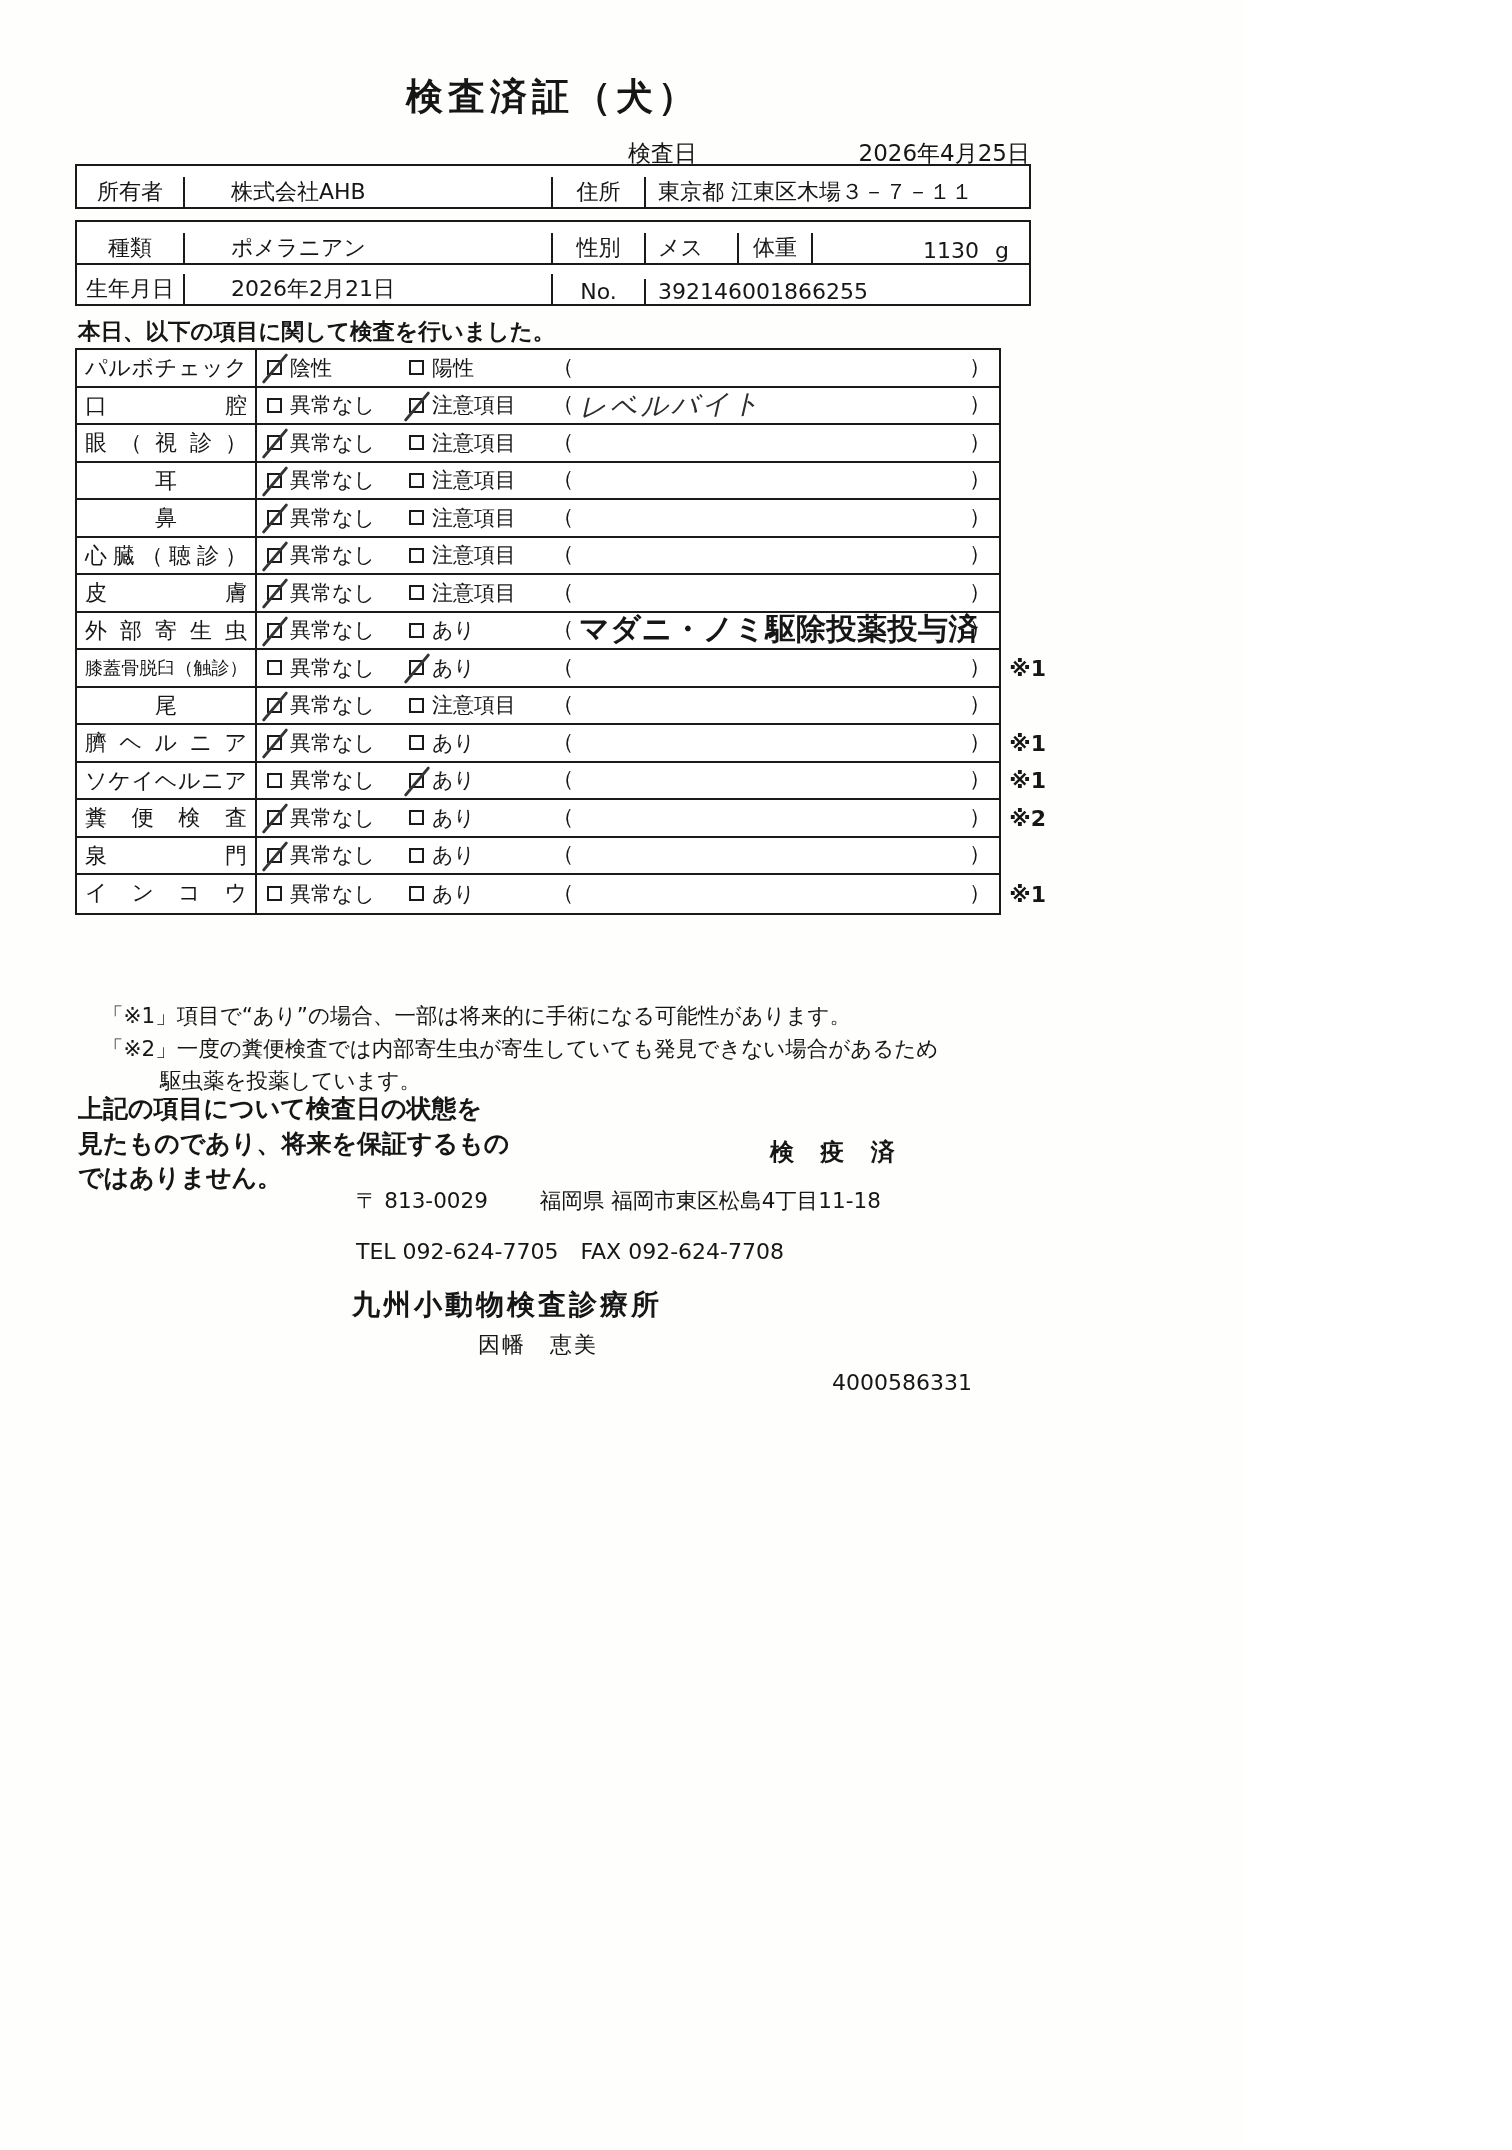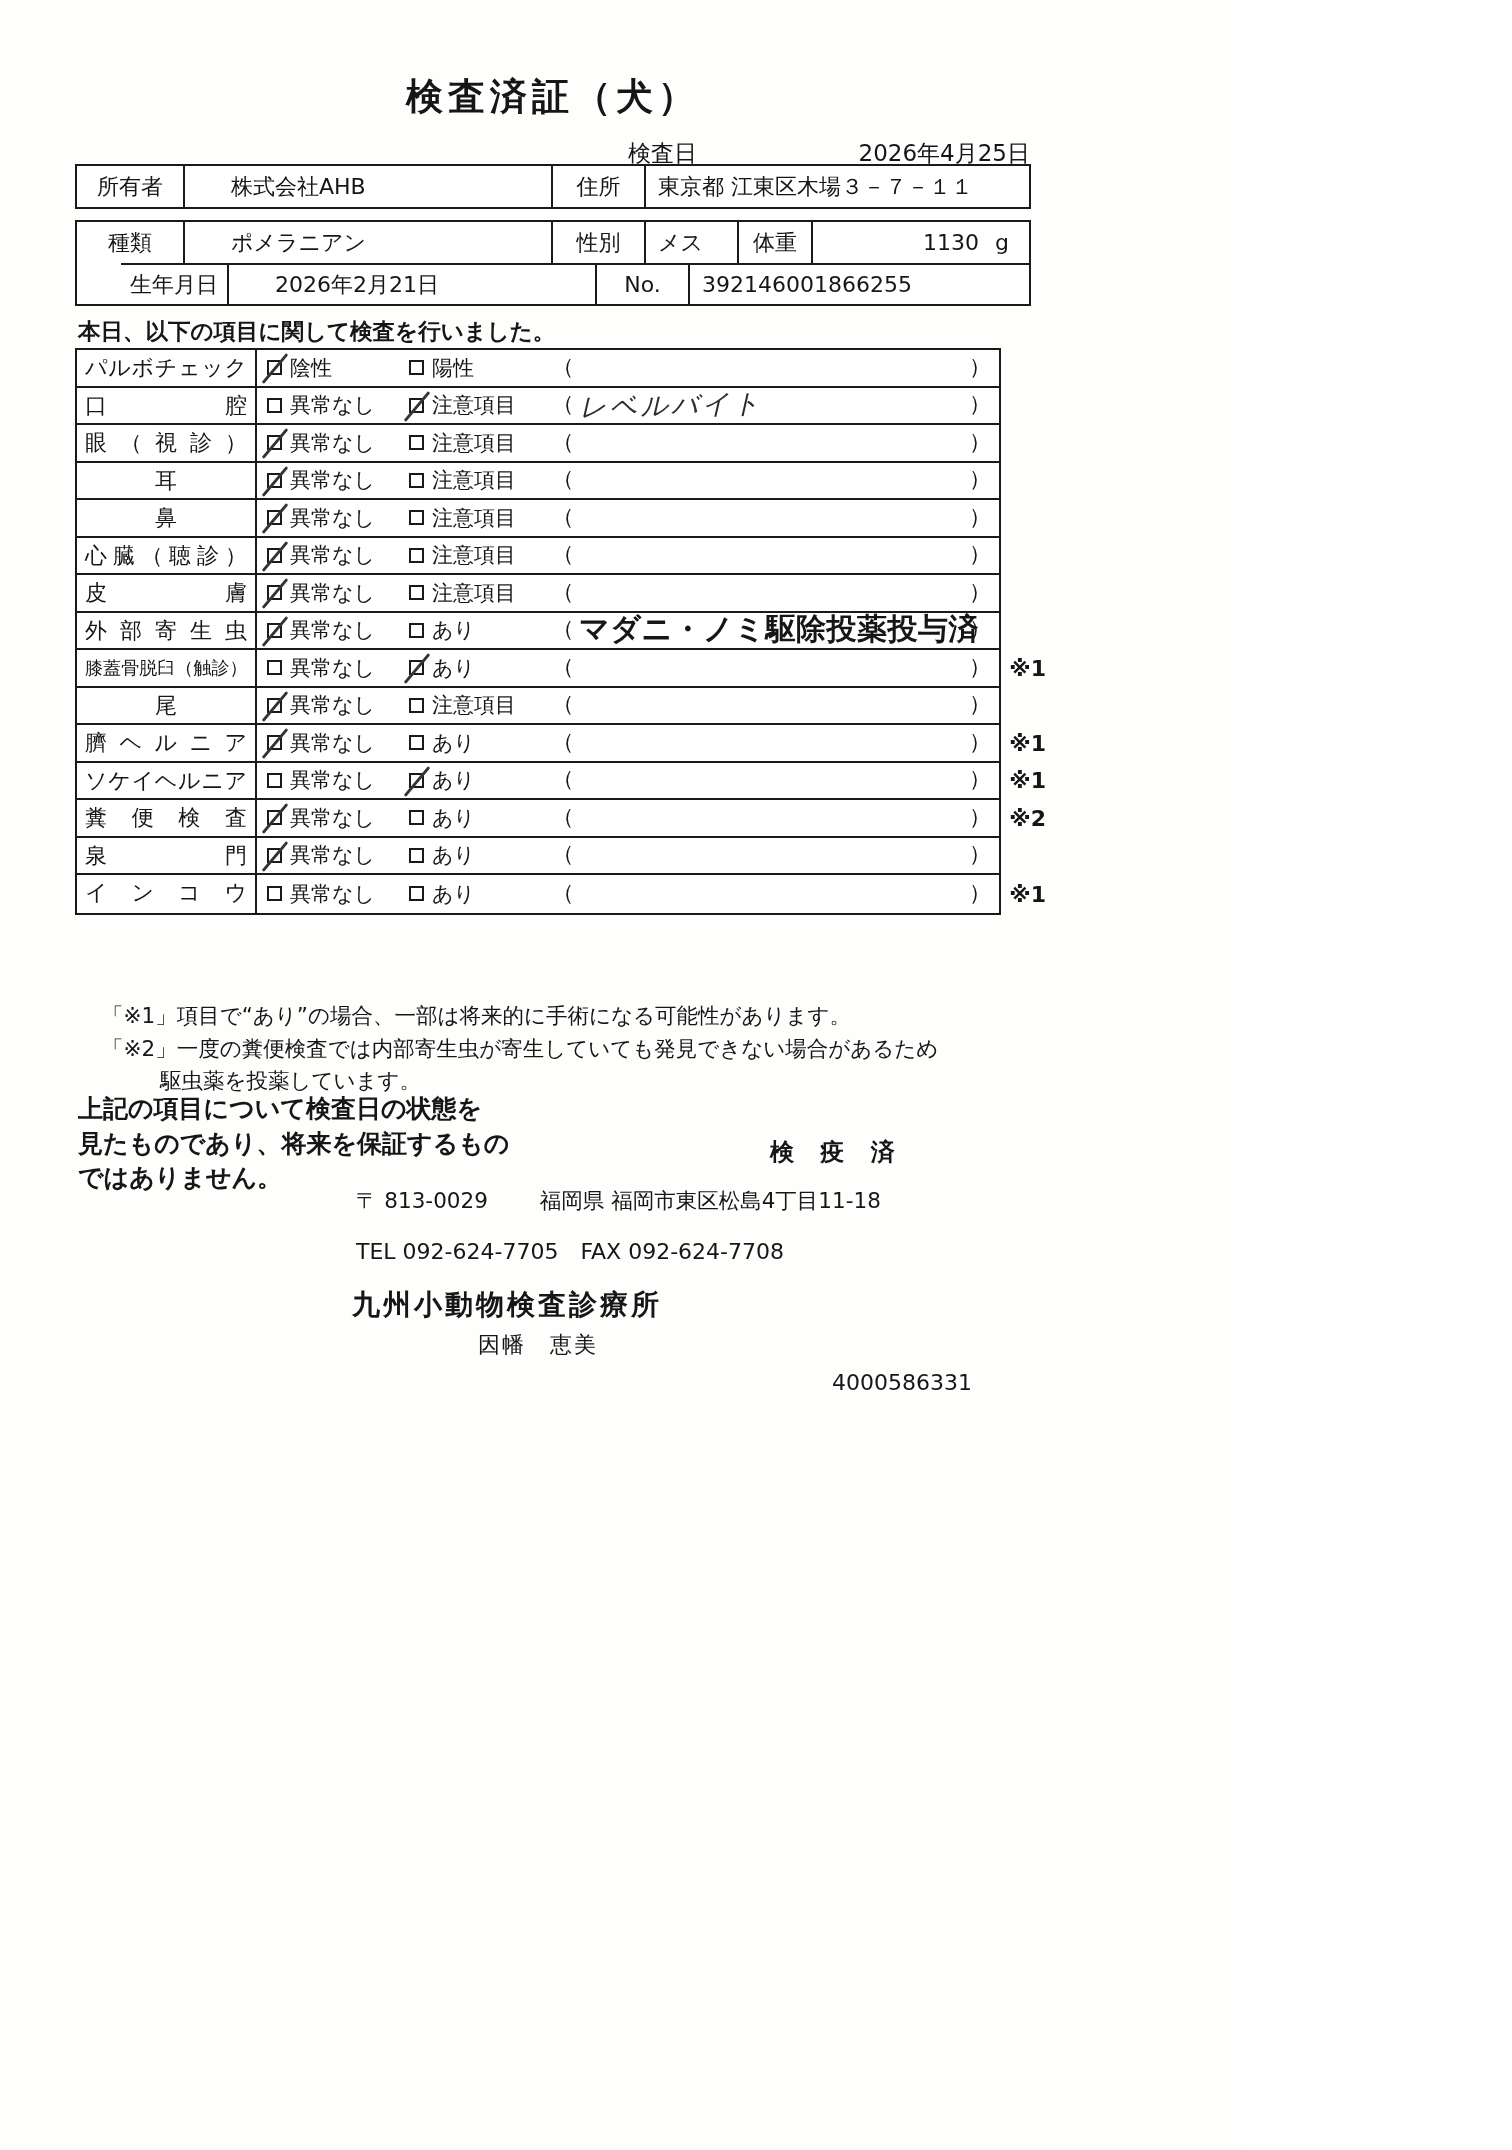--- a/index.html
+++ b/index.html
@@ -19,22 +19,22 @@
   .date-label { position: absolute; top: 138px; left: 628px; font-size: 23px; font-weight: 500; }
   .date-value { position: absolute; top: 138px; left: 790px; width: 240px; text-align: right; font-size: 23px; font-weight: 500; }
 
   
   .info-table {
     position: absolute; left: 75px; width: 956px;
     border: 2.5px solid #1a1a1a; background: #fff;
   }
   .owner-table { top: 164px; }
   .pet-table { top: 220px; }
-  .info-row { display: flex; height: 41px; }
-  .info-row + .info-row { border-top: 2.5px solid #1a1a1a; margin-left: 44px; }
+  .info-row { display: flex; height: 41px; align-items: flex-end; }
+  .info-row + .info-row { border-top: 2.5px solid #1a1a1a; }
   .cell {
     display: flex; align-items: center; padding: 0 12px;
     font-size: 22px; border-right: 2.5px solid #1a1a1a; overflow: hidden; white-space: nowrap;
   }
   .cell.head { justify-content: center; padding: 0 4px; font-weight: 500; }
   .cell.last { border-right: none; flex: 1; }
   .w-label { width: 108px; }
   .w-value { width: 368px; padding-left: 46px; }
   .w-label2 { width: 93px; }
   .w-sex { width: 93px; }

